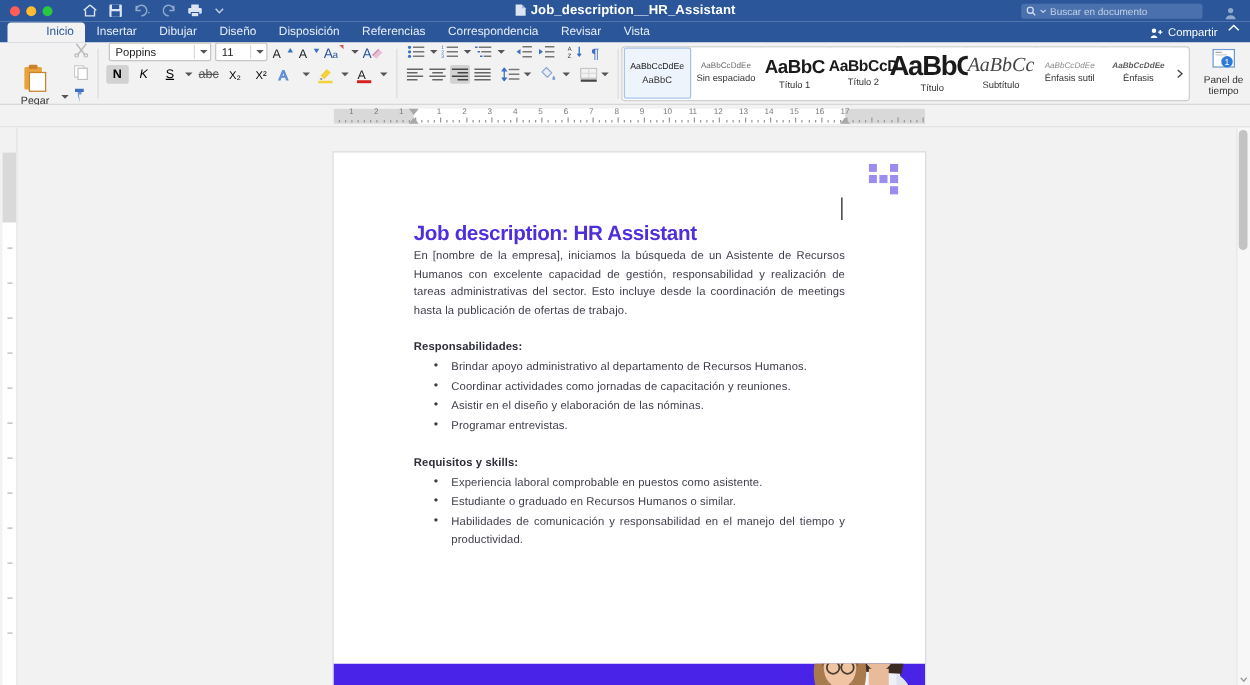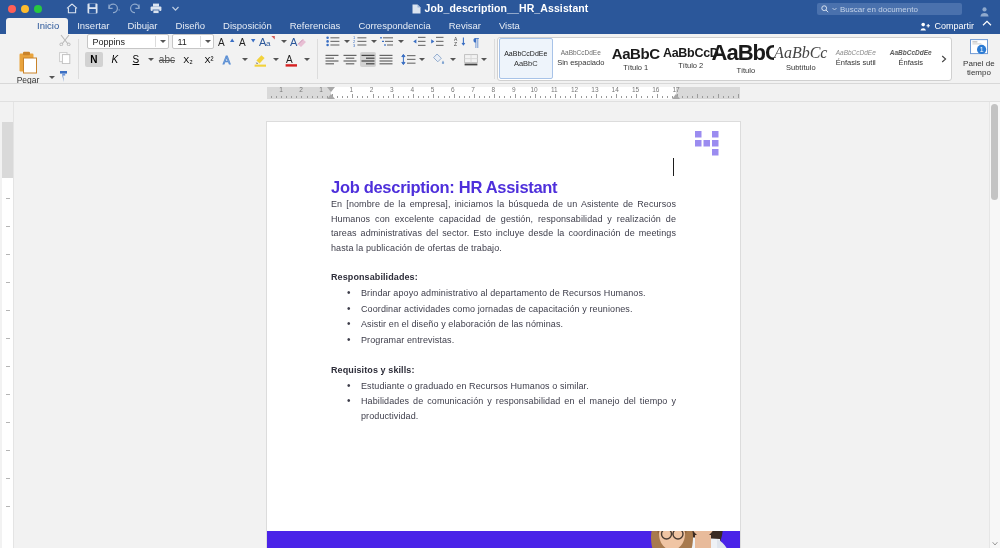--- a/index.html
+++ b/index.html
@@ -767,20 +767,21 @@
           <li>Brindar apoyo administrativo al departamento de Recursos Humanos.</li>
           <li>Coordinar actividades como jornadas de capacitación y reuniones.</li>
           <li>Asistir en el diseño y elaboración de las nóminas.</li>
           <li>Programar entrevistas.</li>
         </ul>
       </div>
 
       <div>
         <div class="sec-h">Requisitos y skills:</div>
         <ul class="doc-ul">
+          <li>Experiencia laboral comprobable en puestos como asistente.</li>
           <li>Estudiante o graduado en Recursos Humanos o similar.</li>
           <li>Habilidades de comunicación y responsabilidad en el manejo del tiempo y productividad.</li>
         </ul>
       </div>
     </div>
 
     <div class="banner">
 
       <div class="photo">
         <svg width="135" height="112" viewBox="0 0 135 112">

